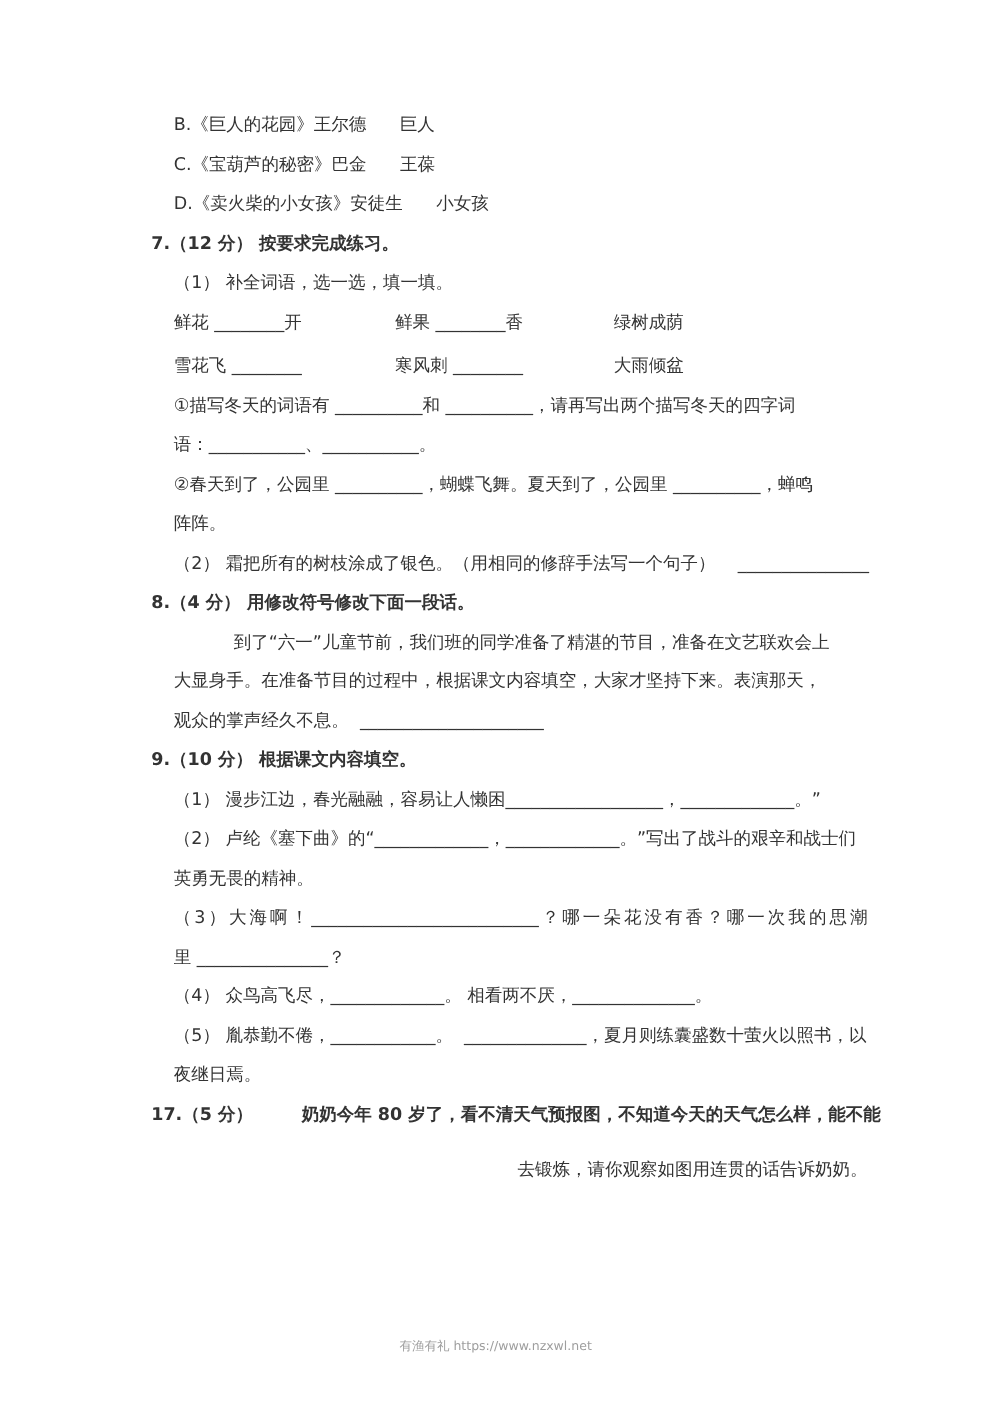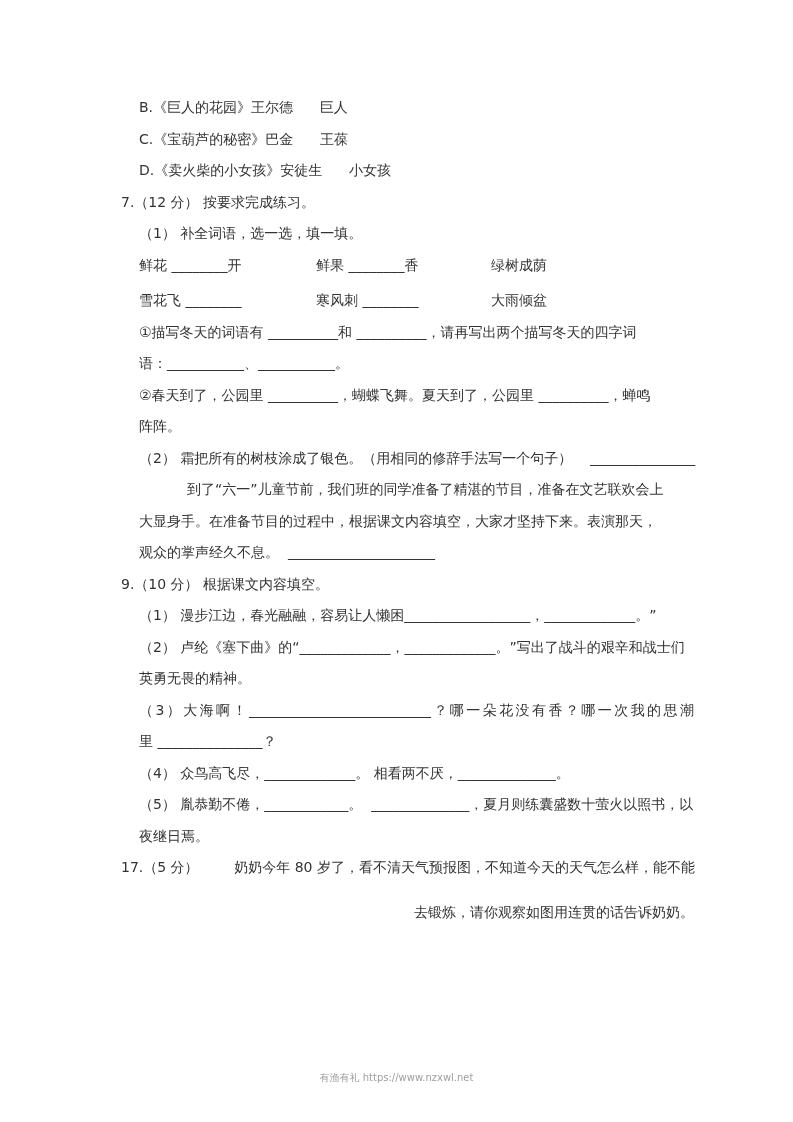--- a/index.html
+++ b/index.html
@@ -9,30 +9,30 @@
     height: 1122px;
     background: #ffffff;
     font-family: "DejaVu Sans", "Liberation Sans", sans-serif;
     font-size: 14px;
     color: #333333;
     overflow: hidden;
   }
   .content {
     position: absolute;
     left: 113px;
-    top: 92px;
+    top: 85px;
     width: 581px;
   }
   .line {
     line-height: 31.5px;
     min-height: 31.5px;
     white-space: pre;
   }
   .sub   { padding-left: 26px; }
-  .qnum  { padding-left: 8px; }
+  .qnum  { padding-left: 8px; font-weight: bold; }
   .para-first { padding-left: 26px; text-indent: 48px; }
   .stretch {
     white-space: normal;
     text-align: justify;
     text-align-last: justify;
   }
   .q10-gap { margin-top: 13px; text-align: right; }
   .word-grid {
     display: grid;
     grid-template-columns: 177px 175px auto;
@@ -75,20 +75,21 @@
       <div class="cell">寒风刺 ________</div>
       <div class="cell">大雨倾盆</div>
     </div>
 
     <div class="line sub">①描写冬天的词语有 __________和 __________，请再写出两个描写冬天的四字词</div>
     <div class="line sub">语：___________、___________。</div>
     <div class="line sub">②春天到了，公园里 __________，蝴蝶飞舞。夏天到了，公园里 __________，蝉鸣</div>
     <div class="line sub">阵阵。</div>
     <div class="line sub">（2） 霜把所有的树枝涂成了银色。（用相同的修辞手法写一个句子）    _______________</div>
 
+    <div class="line qnum">8.（4 分） 用修改符号修改下面一段话。</div>
     <div class="line para-first">到了“六一”儿童节前，我们班的同学准备了精湛的节目，准备在文艺联欢会上</div>
     <div class="line sub">大显身手。在准备节目的过程中，根据课文内容填空，大家才坚持下来。表演那天，</div>
     <div class="line sub">观众的掌声经久不息。  _____________________</div>
 
     <div class="line qnum">9.（10 分） 根据课文内容填空。</div>
     <div class="line sub">（1） 漫步江边，春光融融，容易让人懒困__________________，_____________。”</div>
     <div class="line sub">（2） 卢纶《塞下曲》的“_____________，_____________。”写出了战斗的艰辛和战士们</div>
     <div class="line sub">英勇无畏的精神。</div>
     <div class="line sub stretch">（3）大海啊！__________________________？哪一朵花没有香？哪一次我的思潮</div>
     <div class="line sub">里 _______________？</div>

